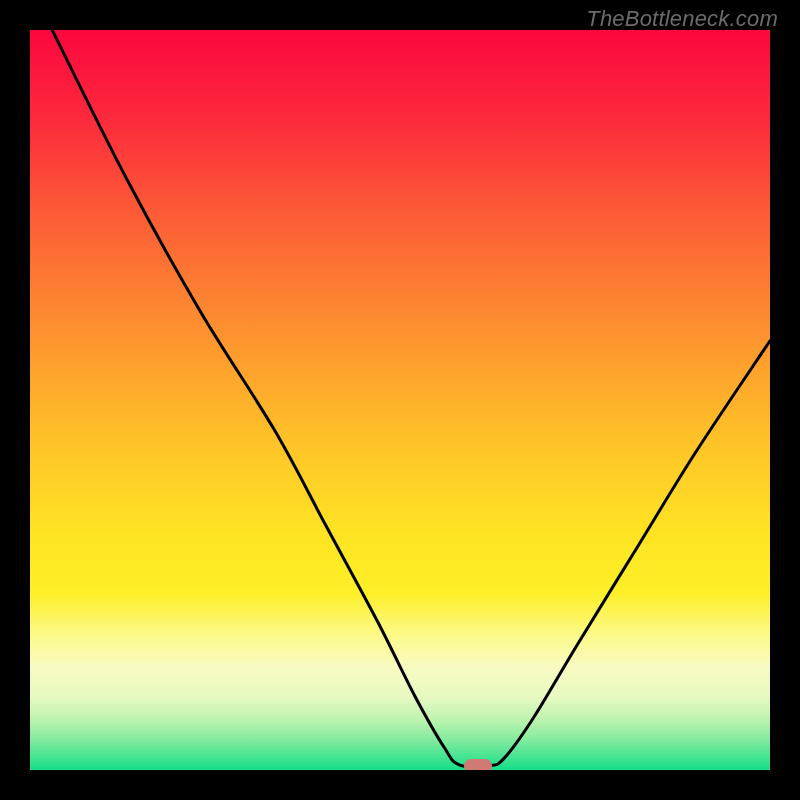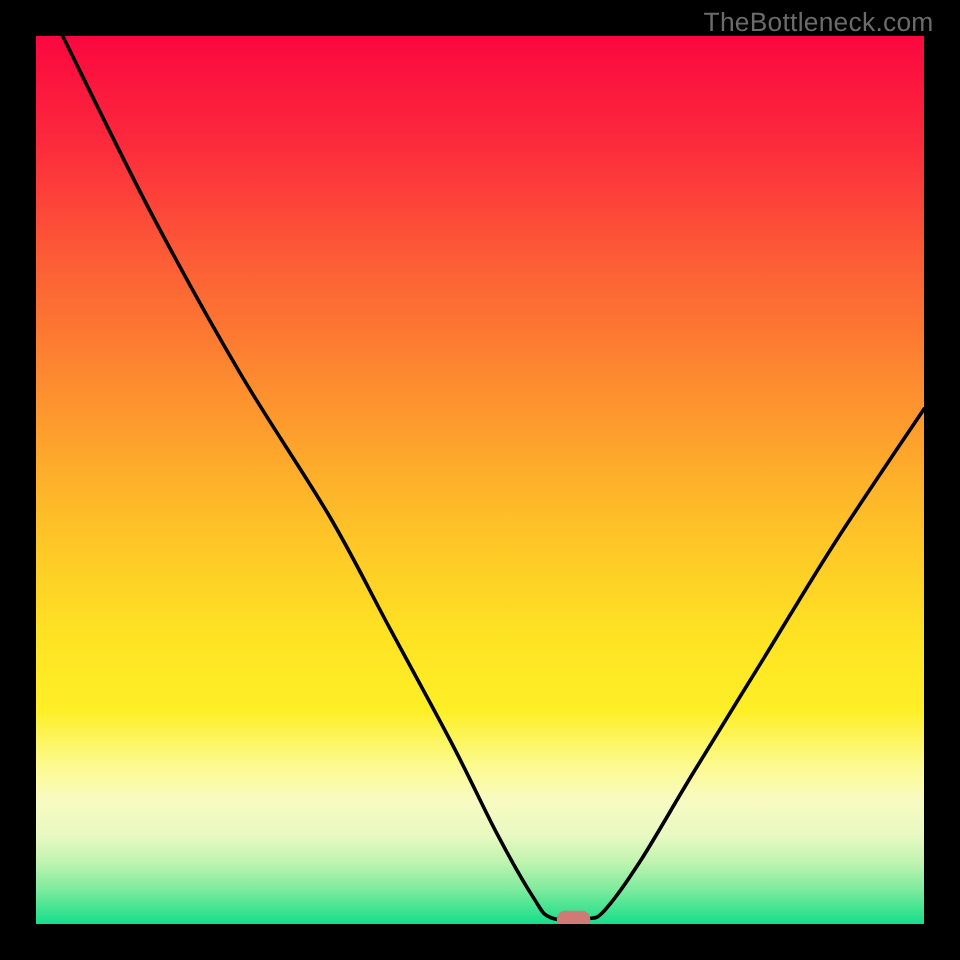--- a/index.html
+++ b/index.html
@@ -9,20 +9,21 @@
     height: 800px;
     overflow: hidden;
     background: #000;
     font-family: Arial, Helvetica, sans-serif;
   }
   .chart-frame {
     position: relative;
     width: 800px;
     height: 800px;
     background: #000;
+    font-style: italic;
   }
   .plot-area {
     position: absolute;
     left: 30px;
     top: 30px;
     width: 740px;
     height: 740px;
     overflow: hidden;
   }
   .gradient-bg {

